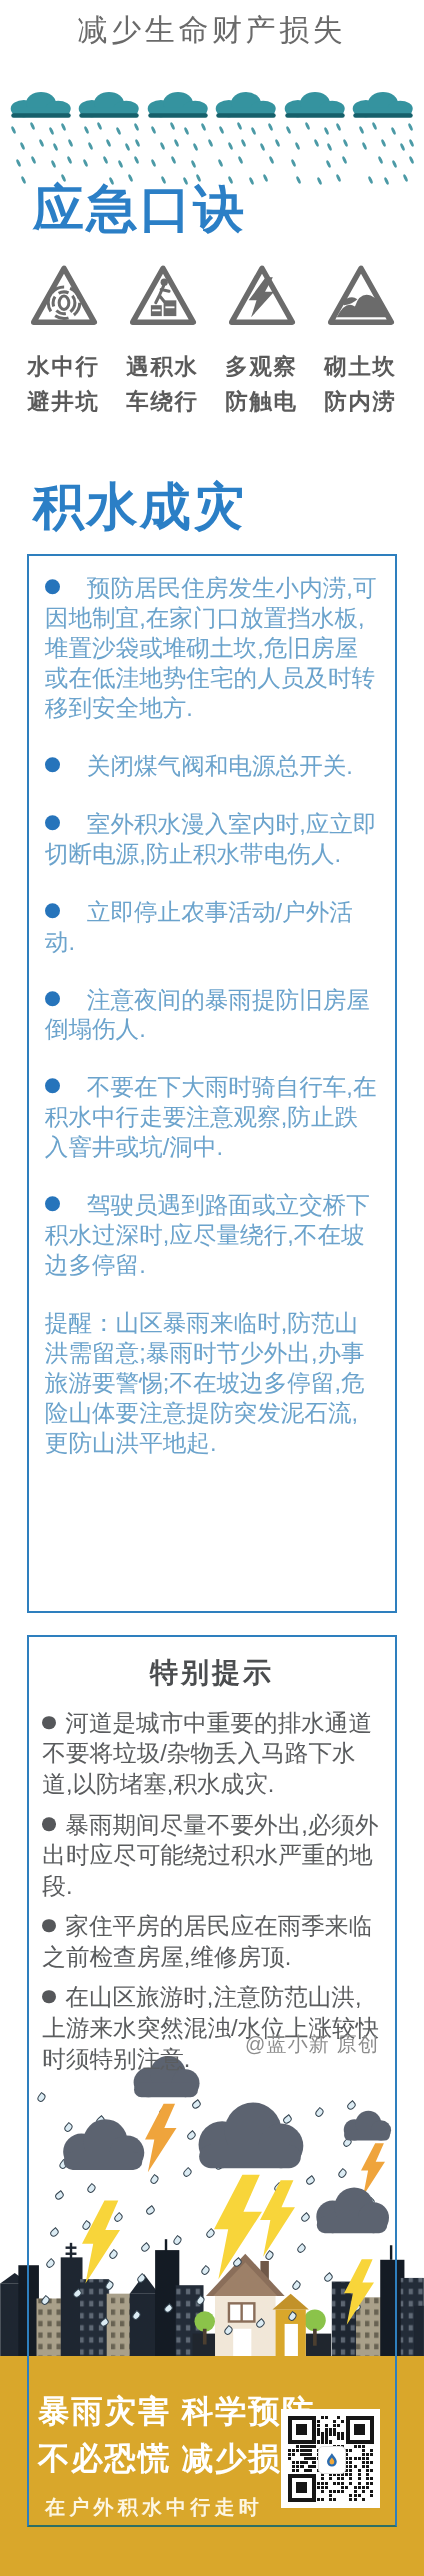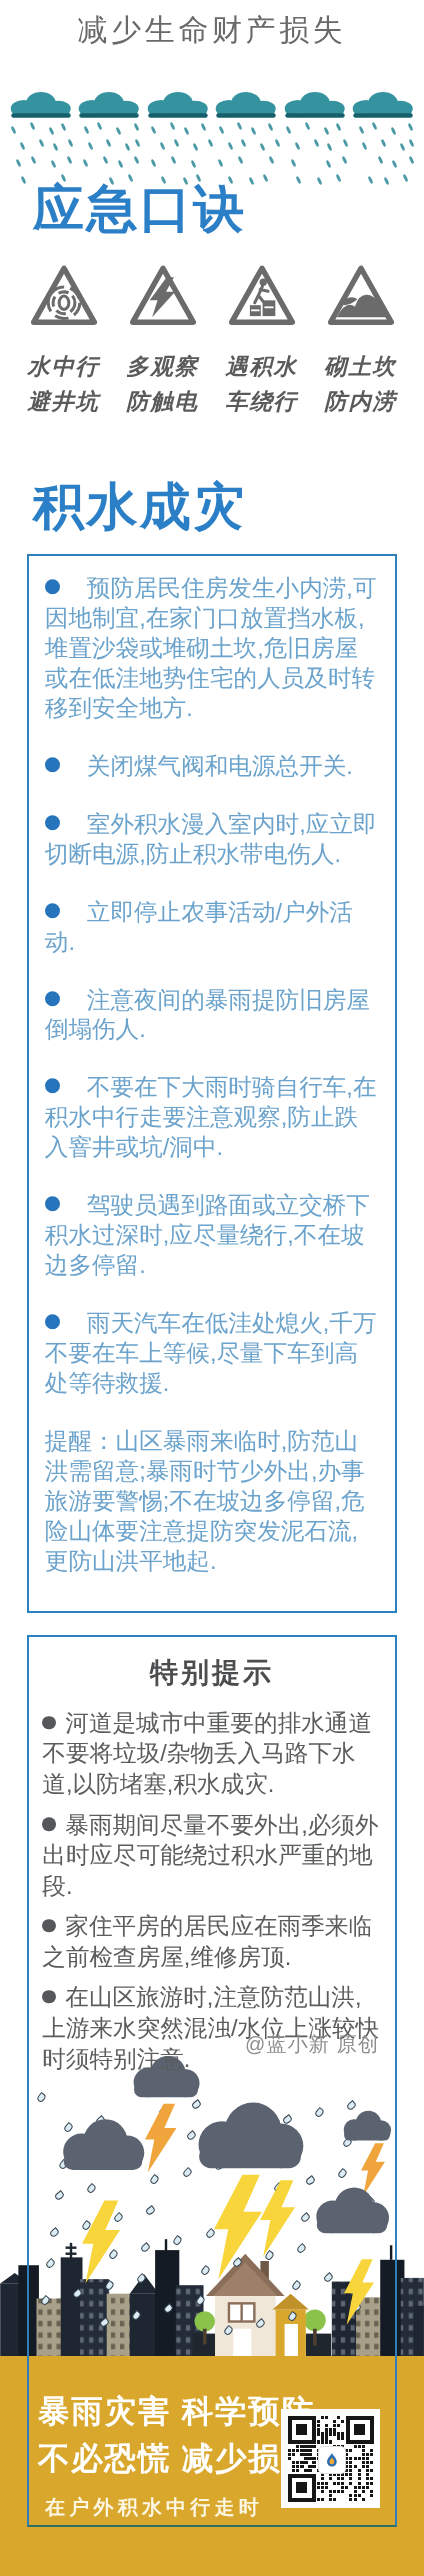--- a/index.html
+++ b/index.html
@@ -12,21 +12,21 @@
   .clouds-row{position:absolute;top:86px;left:8.5px;width:407px;display:flex;justify-content:space-between;}
   .cloud-unit{position:relative;width:64px;height:103px;}
   .cloud-unit svg{display:block;width:64px;height:35px;}
   .rain{position:absolute;left:0;top:35px;width:64px;height:68px;}
   .tdrop{position:absolute;width:3px;height:7.9px;background:#4b9aa6;border-radius:45%;
          transform:rotate(-24deg);}
   
   .big-header{position:absolute;left:33px;color:#2b7fc6;font-size:51px;font-weight:900;
               letter-spacing:2.4px;line-height:1;}
   
-  .signs-row{position:absolute;top:264px;left:18px;width:388px;display:flex;justify-content:space-between;font-style:italic;}
+  .signs-row{position:absolute;top:264px;left:18px;width:388px;display:flex;justify-content:space-between;}
   .sign-col{width:91px;text-align:center;}
   .sign-col svg{width:68px;height:63px;display:block;margin:0 auto;}
   .sign-caption{margin-top:23px;color:#5a5a5a;font-size:22.4px;font-weight:600;
                 line-height:1.55;letter-spacing:1.8px;}
   
   .tip-box{position:absolute;left:27px;width:370px;border:2.4px solid #2e7fbe;box-sizing:border-box;}
   #box1{top:554px;height:1059px;padding:18px 15.8px 6px 15.8px;background:#fff;}
   #box2{top:1635px;height:892px;padding:11px 13.3px;background:transparent;z-index:5;
         border-bottom-color:#2f6f63;}
   .b-par{margin:0 0 28px 0;color:#6ba3cc;font-size:23.6px;line-height:1.27;font-weight:400;}
@@ -234,40 +234,40 @@
         <circle cx="56" cy="64" r="26" fill="none" stroke="#6b6b6b" stroke-width="5" stroke-dasharray="23 10"></circle>
       </svg>
       <div class="sign-caption">
         <div>水中行</div>
         <div>避井坑</div>
       </div>
     </div>
     <div class="sign-col">
       <svg viewBox="0 0 112 104">
         <path d="M56 7 L106 96 L6 96 Z" fill="#fff" stroke="#6b6b6b" stroke-width="9" stroke-linejoin="round"></path>
-        <polygon points="62,22 34,60 47,60 38,88 76,46 61,46 74,22" fill="#6b6b6b"></polygon>
-      </svg>
-      <div class="sign-caption">
-        <div>多观察</div>
-        <div>防触电</div>
-      </div>
-    </div>
-    <div class="sign-col">
-      <svg viewBox="0 0 112 104">
-        <path d="M56 7 L106 96 L6 96 Z" fill="#fff" stroke="#6b6b6b" stroke-width="9" stroke-linejoin="round"></path>
         <circle cx="58" cy="30" r="6" fill="#6b6b6b"></circle>
         <path d="M57 36 L50 52 M50 52 L58 62 M50 52 L44 64 M53 42 L66 45" fill="none" stroke="#6b6b6b" stroke-width="5" stroke-linecap="round"></path>
         <rect x="36" y="68" width="18" height="18" fill="#6b6b6b"></rect>
         <rect x="57" y="60" width="21" height="26" fill="#6b6b6b"></rect>
         <rect x="38" y="75" width="14" height="3" fill="#fff"></rect>
         <rect x="60" y="70" width="15" height="3" fill="#fff"></rect>
       </svg>
       <div class="sign-caption">
         <div>遇积水</div>
         <div>车绕行</div>
+      </div>
+    </div>
+    <div class="sign-col">
+      <svg viewBox="0 0 112 104">
+        <path d="M56 7 L106 96 L6 96 Z" fill="#fff" stroke="#6b6b6b" stroke-width="9" stroke-linejoin="round"></path>
+        <polygon points="62,22 34,60 47,60 38,88 76,46 61,46 74,22" fill="#6b6b6b"></polygon>
+      </svg>
+      <div class="sign-caption">
+        <div>多观察</div>
+        <div>防触电</div>
       </div>
     </div>
     <div class="sign-col">
       <svg viewBox="0 0 112 104">
         <path d="M56 7 L106 96 L6 96 Z" fill="#fff" stroke="#6b6b6b" stroke-width="9" stroke-linejoin="round"></path>
         <path d="M16 88 Q30 60 46 70 Q54 46 72 52 Q88 58 97 86 L97 88 Z" fill="#6b6b6b"></path>
         <path d="M24 64 Q38 50 50 58 Q42 66 28 68 Z" fill="#6b6b6b"></path>
       </svg>
       <div class="sign-caption">
         <div>砌土坎</div>
@@ -279,21 +279,20 @@
   <div class="big-header" style="top:481px;">积水成灾</div>
 
   <div class="tip-box" id="box1">
     <p class="b-par"><span class="dot-blue"></span><span>预防居民住房发生小内涝,可因地制宜,在家门口放置挡水板,堆置沙袋或堆砌土坎,危旧房屋或在低洼地势住宅的人员及时转移到安全地方.</span></p>
     <p class="b-par"><span class="dot-blue"></span><span>关闭煤气阀和电源总开关.</span></p>
     <p class="b-par"><span class="dot-blue"></span><span>室外积水漫入室内时,应立即切断电源,防止积水带电伤人.</span></p>
     <p class="b-par"><span class="dot-blue"></span><span>立即停止农事活动/户外活动.</span></p>
     <p class="b-par"><span class="dot-blue"></span><span>注意夜间的暴雨提防旧房屋倒塌伤人.</span></p>
     <p class="b-par"><span class="dot-blue"></span><span>不要在下大雨时骑自行车,在积水中行走要注意观察,防止跌入窨井或坑/洞中.</span></p>
     <p class="b-par"><span class="dot-blue"></span><span>驾驶员遇到路面或立交桥下积水过深时,应尽量绕行,不在坡边多停留.</span></p>
-    <p class="b-par"><span class="dot-blue"></span><span>雨天汽车在低洼处熄火,千万不要在车上等候,尽量下车到高处等待救援.</span></p>
     <p class="reminder">提醒：山区暴雨来临时,防范山洪需留意;暴雨时节少外出,办事旅游要警惕;不在坡边多停留,危险山体要注意提防突发泥石流,更防山洪平地起.</p>
   </div>
 
   <div class="tip-box" id="box2">
     <div class="sp-title">特别提示</div>
     <p class="sp-par"><span class="dot-dark"></span><span>河道是城市中重要的排水通道不要将垃圾/杂物丢入马路下水道,以防堵塞,积水成灾.</span></p>
     <p class="sp-par"><span class="dot-dark"></span><span>暴雨期间尽量不要外出,必须外出时应尽可能绕过积水严重的地段.</span></p>
     <p class="sp-par"><span class="dot-dark"></span><span>家住平房的居民应在雨季来临之前检查房屋,维修房顶.</span></p>
     <p class="sp-par"><span class="dot-dark"></span><span>在山区旅游时,注意防范山洪,上游来水突然混浊/水位上涨较快时须特别注意.</span></p>
     <div class="attribution">@蓝小新 原创</div>

